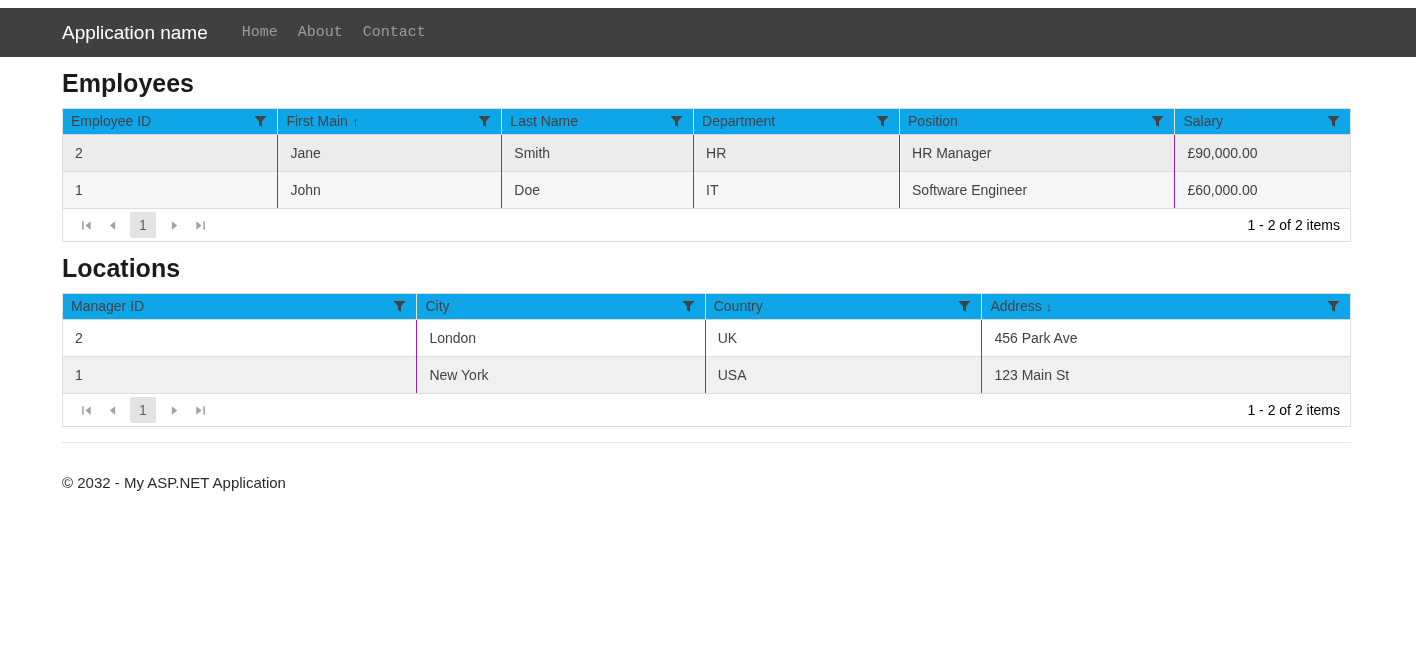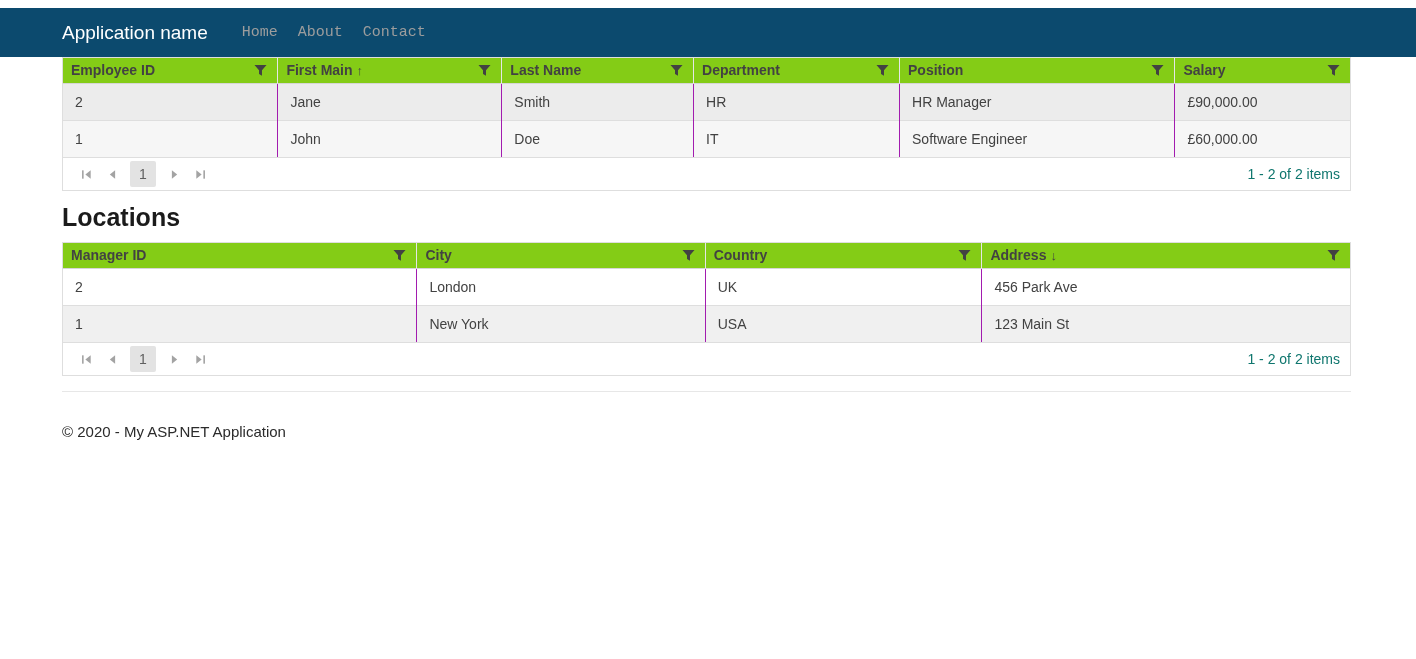--- a/index.html
+++ b/index.html
@@ -6,21 +6,21 @@
   html,body { margin:0; padding:0; background:#ffffff; }
   body {
     font-family: "Liberation Sans", "DejaVu Sans", sans-serif;
     color:#212121;
     width:1416px; min-height:659px;
   }
 
   
   .navbar {
     margin-top:8px;
-    background:#0c4a6e;
+    background:#404040;
     height:49px;
     display:flex;
     align-items:center;
     padding-left:62px;
   }
   .navbar-brand {
     color:#ffffff;
     font-size:19px;
     margin-right:24px;
     text-decoration:none;
@@ -53,25 +53,25 @@
   
   .grid { border:1px solid #dedede; background:#fff; }
   table.k-table {
     width:100%;
     border-collapse:collapse;
     table-layout:fixed;
     font-size:14px;
     color:#424242;
   }
   th {
-    font-weight:700;
+    font-weight:400;
     text-align:left;
     padding:4px 8px;
     height:25px;
-    background:#84cc16;
+    background:#0ea5e9;
     border-bottom:1px solid #d6d6d6;
     border-left:1px solid #e6e6e6;
     white-space:nowrap;
     overflow:hidden;
   }
   th:first-child { border-left:none; }
   .th-inner { display:flex; align-items:center; width:100%; }
   .th-label { white-space:nowrap; }
   .sort-arrow { margin-left:4px; font-size:13px; color:#424242; }
   .filter-btn {
@@ -116,21 +116,21 @@
     background:#e3e3e3;
     color:#5f5f5f;
     border-radius:2px;
     font-size:14px;
     margin:0 5px;
     cursor:default;
   }
   .pager-info {
     margin-left:auto;
     font-size:14px;
-    color:#0f766e;
+    color:#000000;
   }
 
   
   .footer-hr {
     border:none;
     border-top:1px solid #e7e7e7;
     margin:15px 0 0 0;
   }
   .footer-text {
     font-size:15px;
@@ -144,20 +144,21 @@
 <nav class="navbar">
   <a class="navbar-brand">Application name</a>
   <a class="nav-link">Home</a>
   <a class="nav-link">About</a>
   <a class="nav-link">Contact</a>
 </nav>
 
 <div class="container">
 
 
+  <h2 class="section-heading">Employees</h2>
 
   <div class="grid">
     <table class="k-table">
       <colgroup>
         <col style="width:16.7%">
           <col style="width:17.4%">
           <col style="width:14.9%">
         <col style="width:16.0%">
           <col style="width:21.4%">
           <col style="width:13.6%">
@@ -375,16 +376,16 @@
             <path d="M2.5 2.5L8.2 7l-5.7 4.5z"></path>
             <rect x="10.1" y="2.5" width="1.7" height="9"></rect>
           </svg>
       </button>
       <span class="pager-info">1 - 2 of 2 items</span>
     </div>
   </div>
 
   <hr class="footer-hr">
   <footer>
-    <p class="footer-text">© 2020 - My ASP.NET Application</p>
+    <p class="footer-text">© 2032 - My ASP.NET Application</p>
   </footer>
 
 </div>
 
 </body></html>

